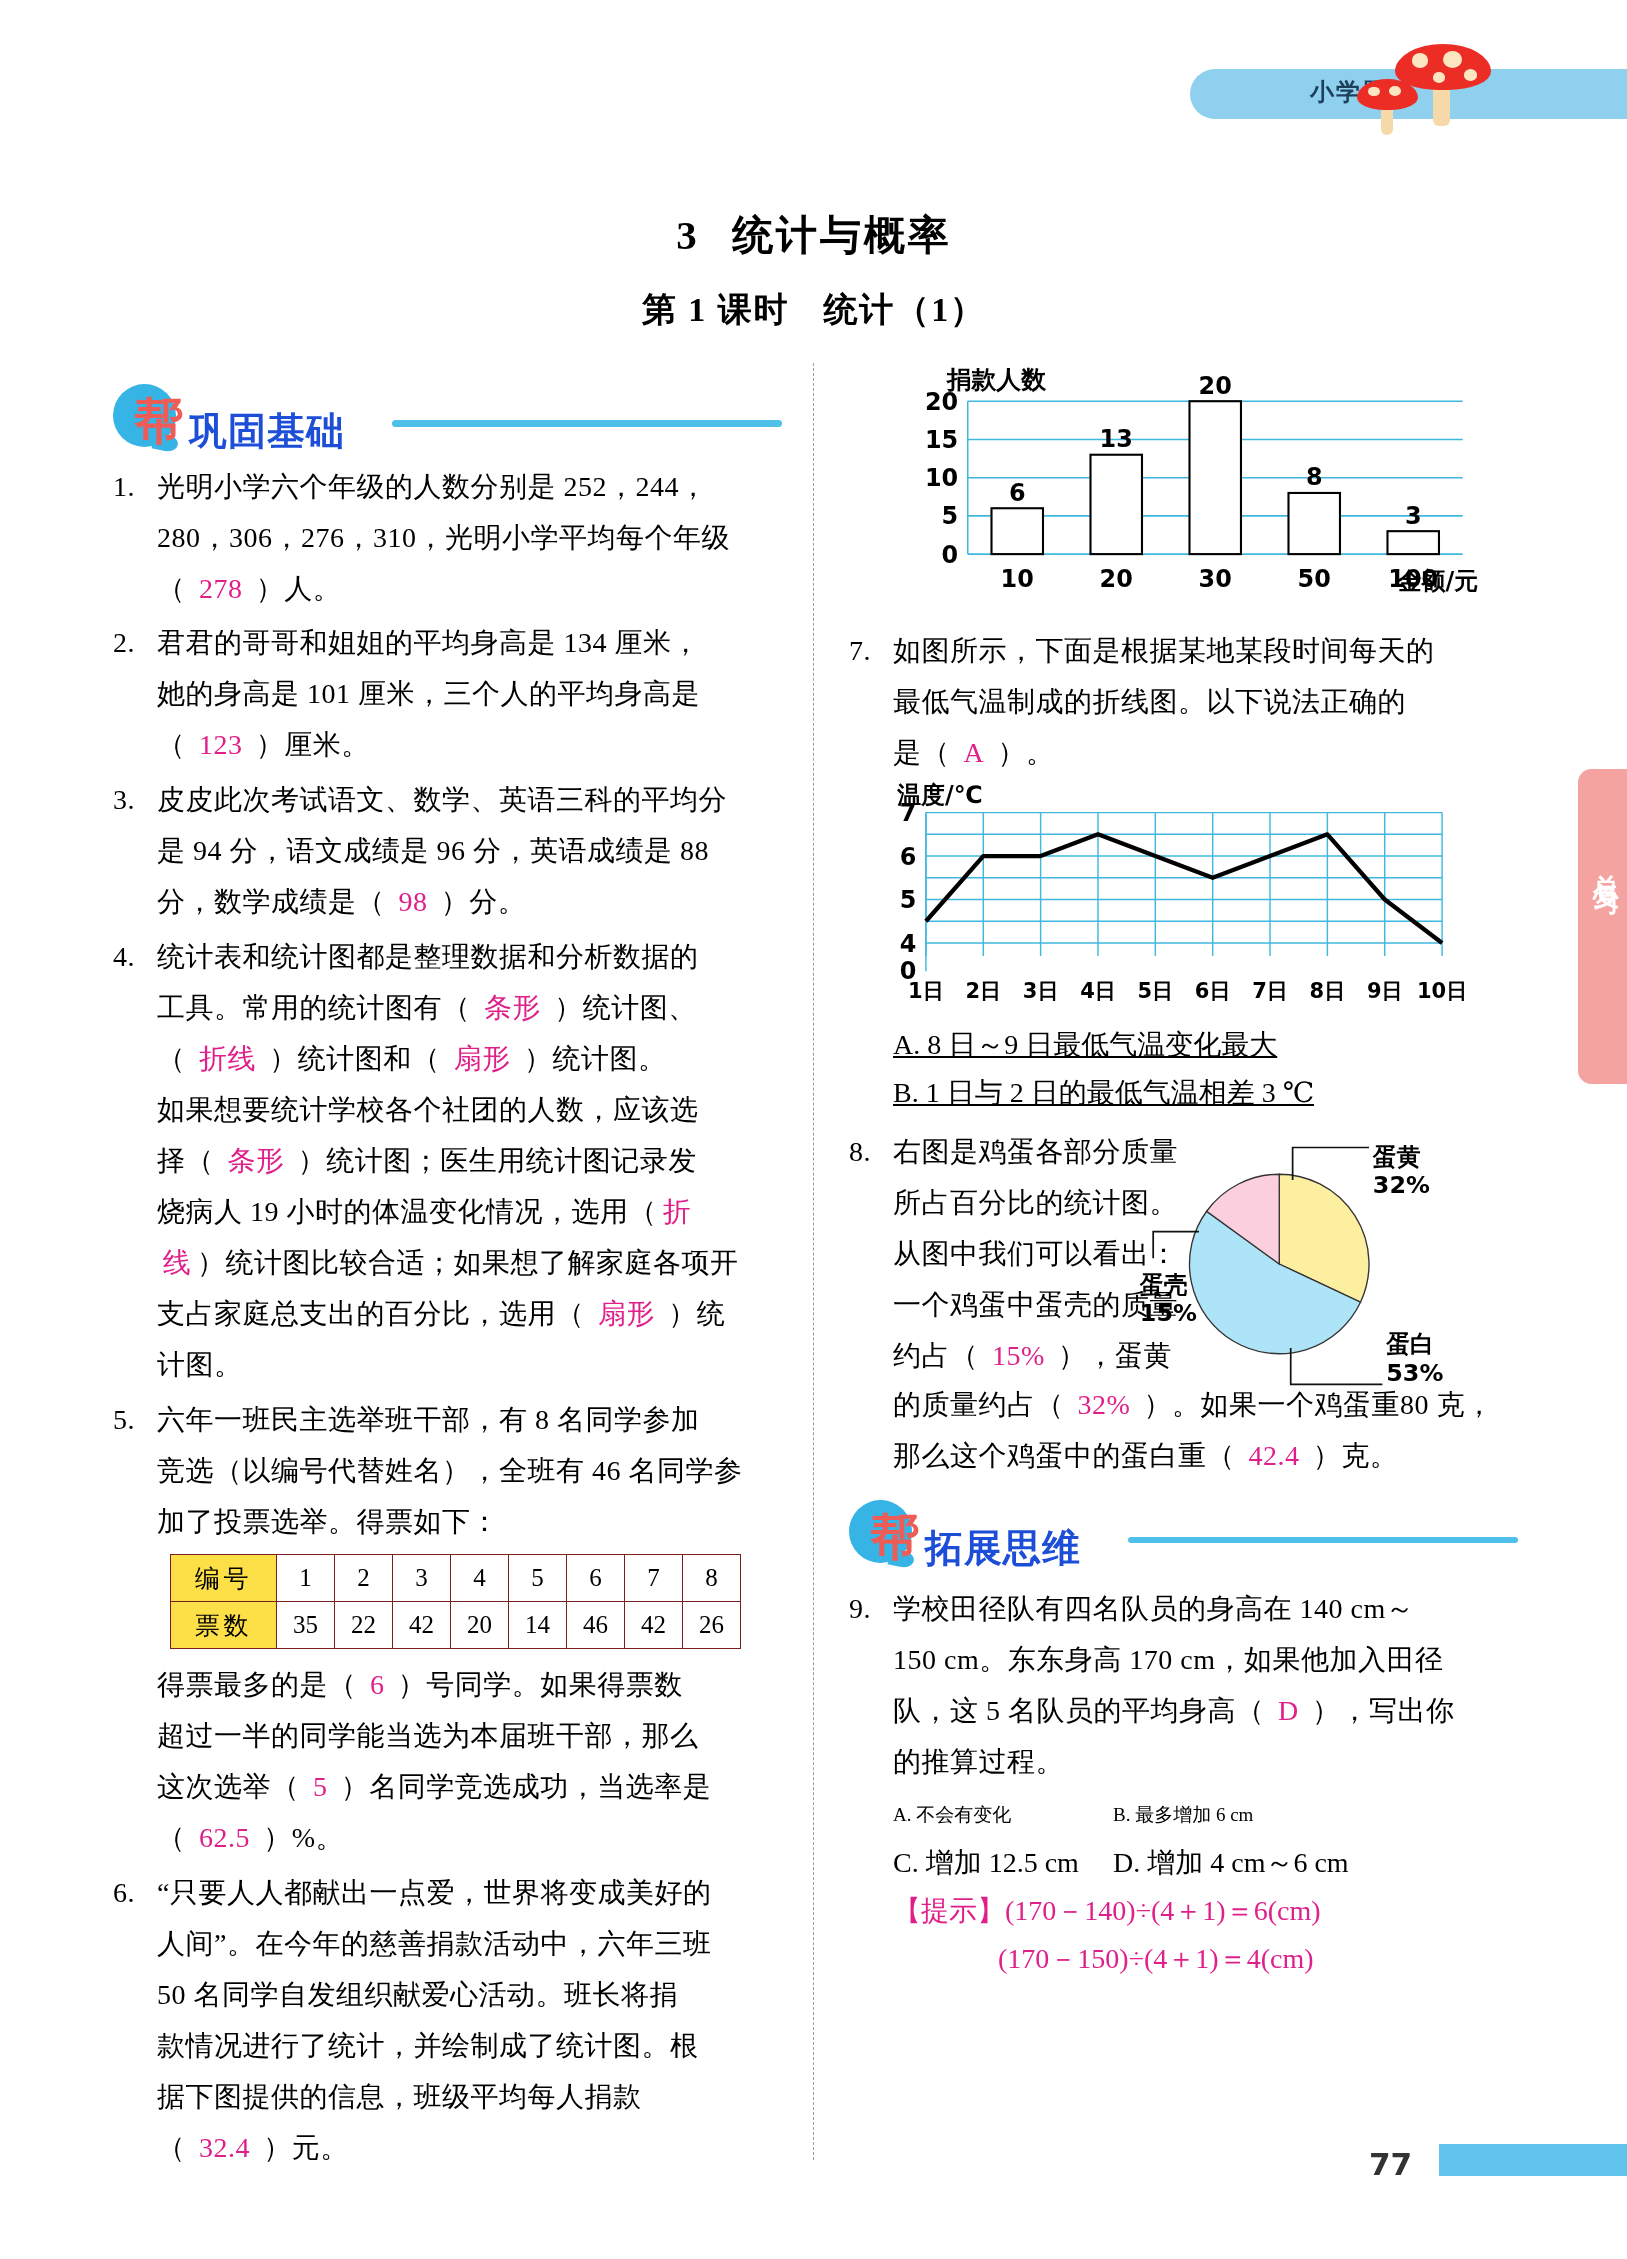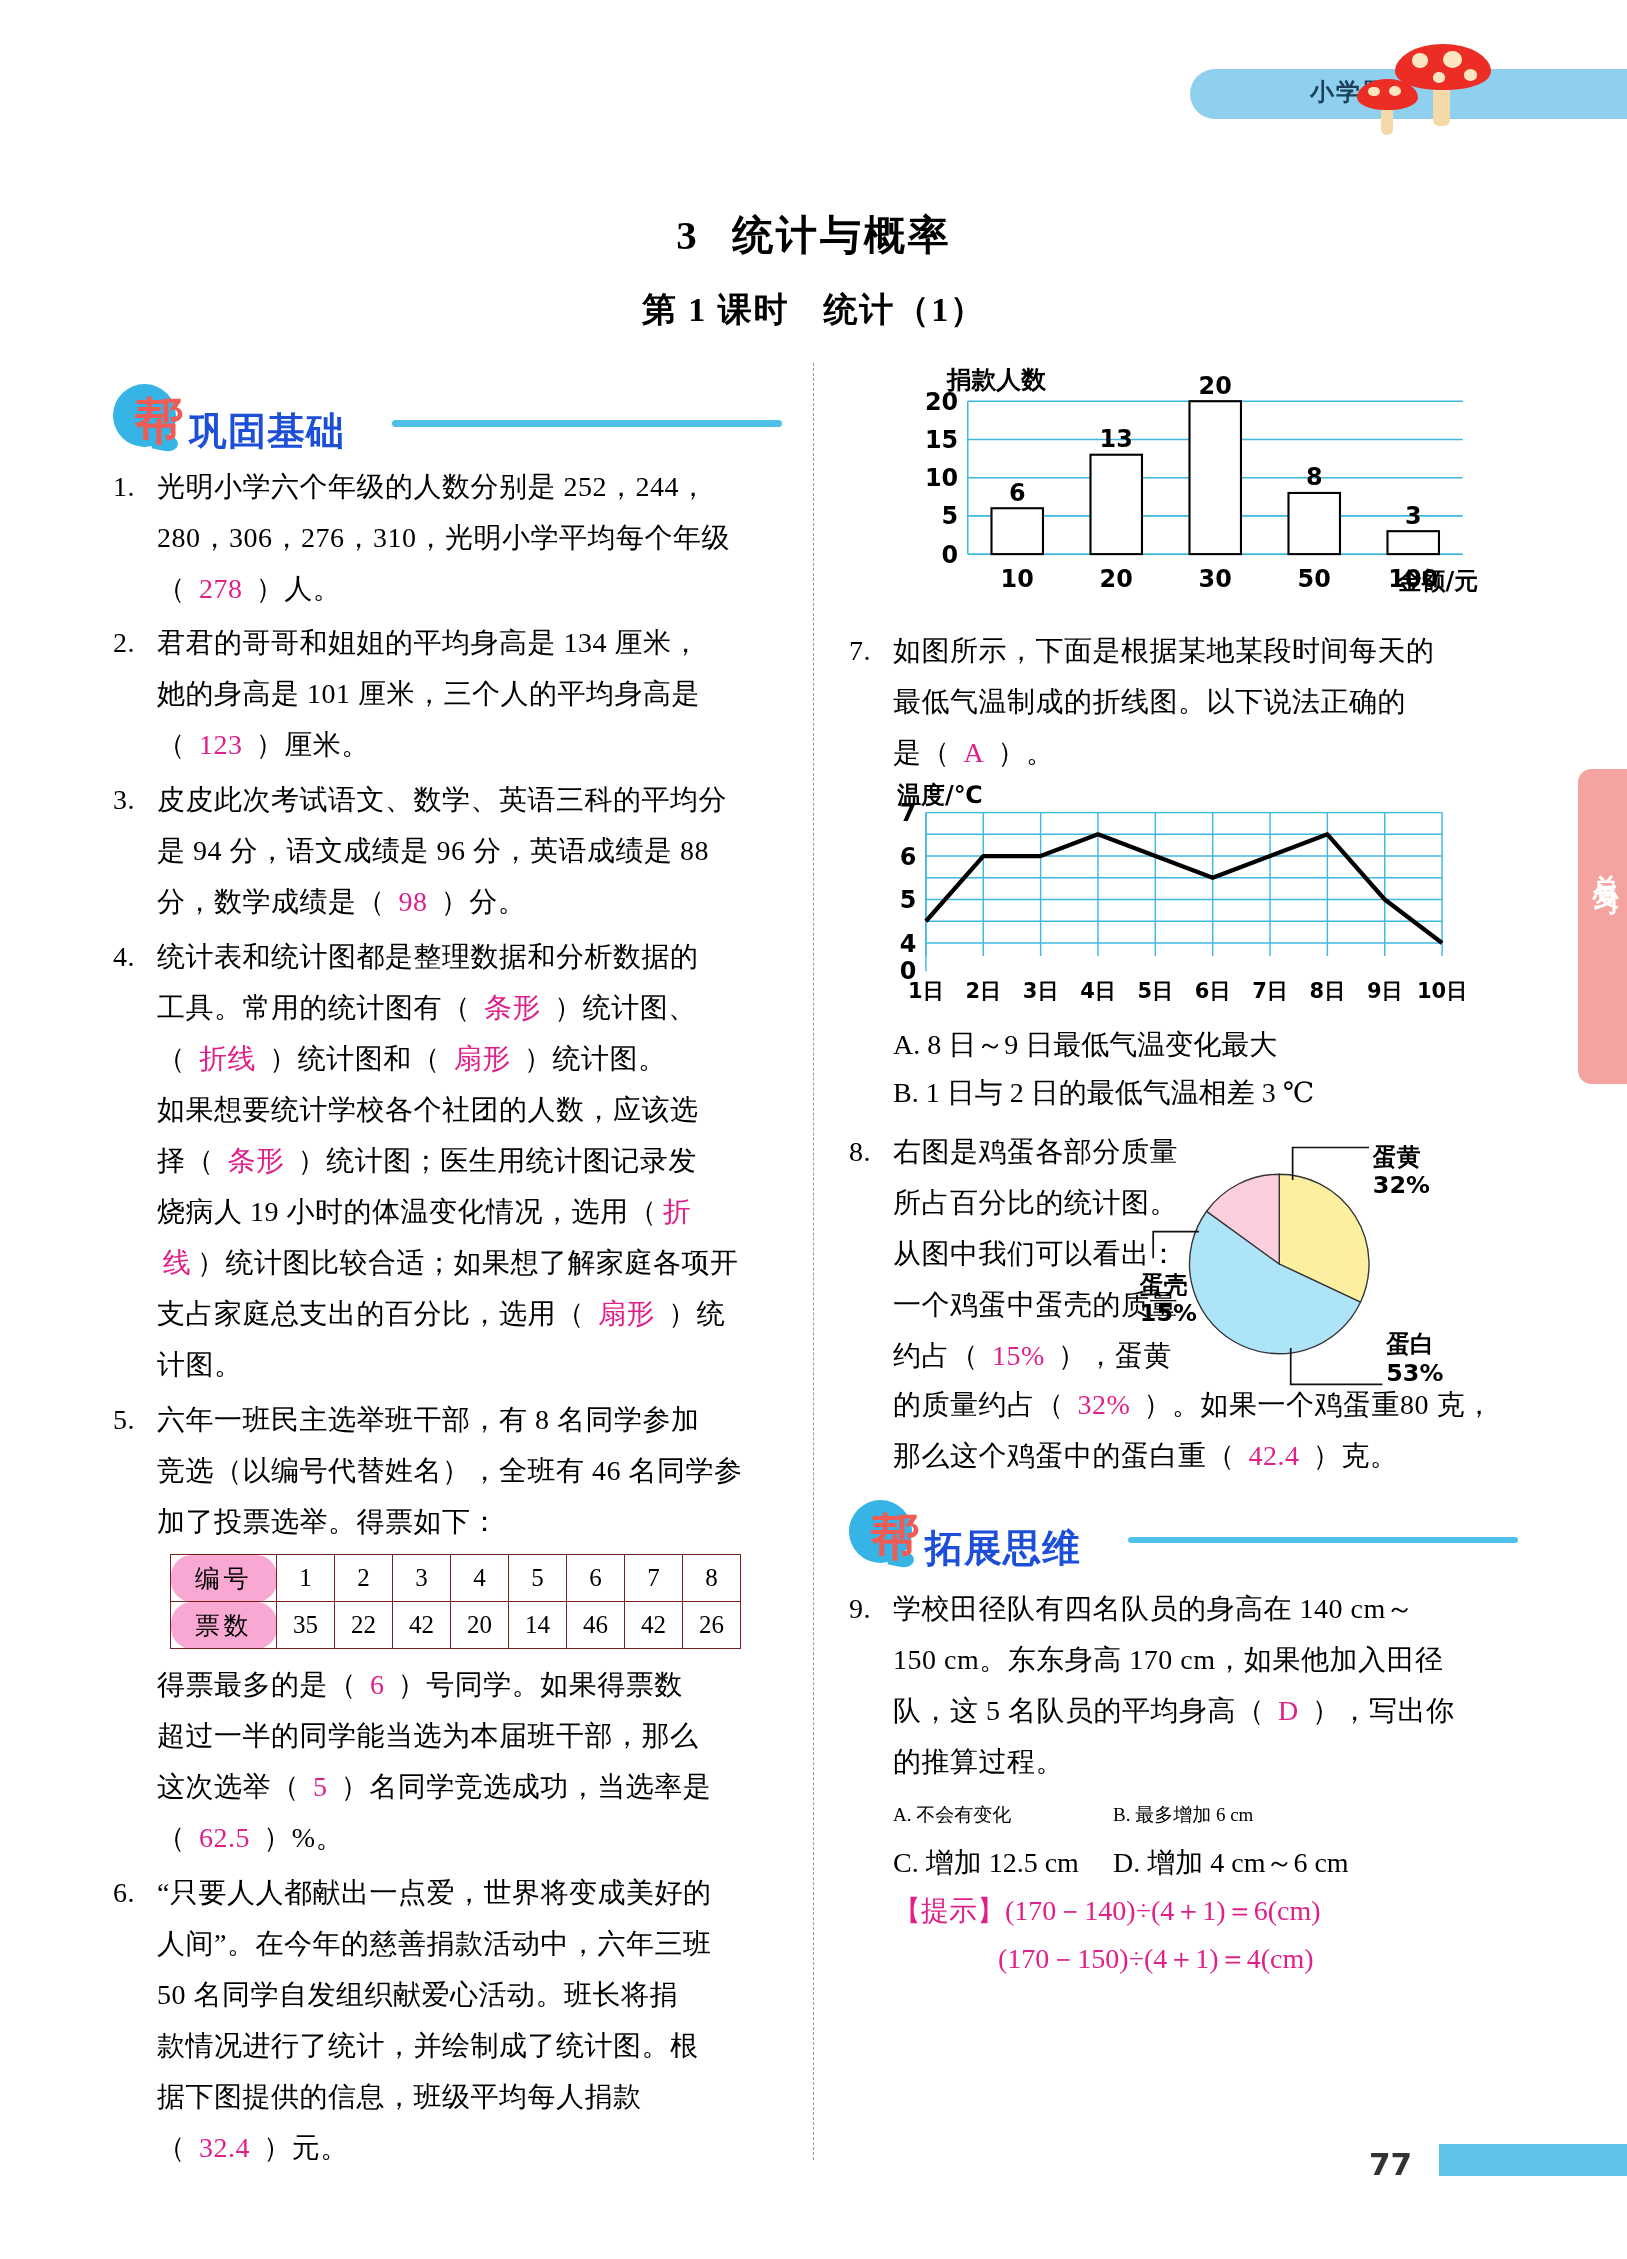--- a/index.html
+++ b/index.html
@@ -32,26 +32,26 @@
   .sec .bang2{position:absolute;left:21px;top:9.6px;font-family:"DejaVu Sans","Liberation Sans",sans-serif;font-size:50px;font-weight:bold;color:#ef5b55;}
   .sec .txt{position:absolute;left:76px;top:15.3px;font-family:"DejaVu Sans","Liberation Sans",sans-serif;font-size:38px;font-weight:bold;color:#1d4ed8;letter-spacing:1px;margin-top:13px;}
   .sec .rule{position:absolute;left:279px;top:42px;right:0;height:6.7px;background:#4ec0ea;border-radius:3.8px;}
 
   
   .q{position:relative;font-size:28px;line-height:51px;margin-bottom:3.8px;padding-left:44px;letter-spacing:0.5px;}
   .q .qn{position:absolute;left:0;top:0;width:42px;text-align:left;}
   .ans{color:#e0208a;padding:0 5.7px;}
   .ansL{color:#e0208a;padding:0 13.4px;}
   .hint{color:#e0208a;font-family:Liberation Serif, serif;}
-  .opt{font-size:28px;line-height:48px;padding-left:44px;}
+  .opt{font-size:28px;line-height:48px;padding-left:44px;text-decoration:underline;}
 
   
   .votetbl{border-collapse:collapse;margin:7.6px 0 9.6px 57px;font-size:25px;}
   .votetbl td{border:1.4px solid #7a1f1f;width:55px;height:44px;text-align:center;vertical-align:middle;}
-  .votetbl td.hd{background:#f9a8d4;width:103px;letter-spacing:3.8px;border-radius:21px;}
+  .votetbl td.hd{background:#fde047;width:103px;letter-spacing:3.8px;}
 
   
   .chartbox{position:relative;}
   svg{display:block;}
 
   
   .sidetab{position:absolute;right:0;top:769px;width:50px;height:315px;background:#f4a3a0;border-radius:13.4px 0 0 13.4px;}
   .sidetab span{position:absolute;left:11.5px;top:84px;font-size:26px;font-weight:bold;color:#fff;writing-mode:vertical-rl;letter-spacing:9.6px;font-family:"DejaVu Sans","Liberation Sans",sans-serif;}
 
   

